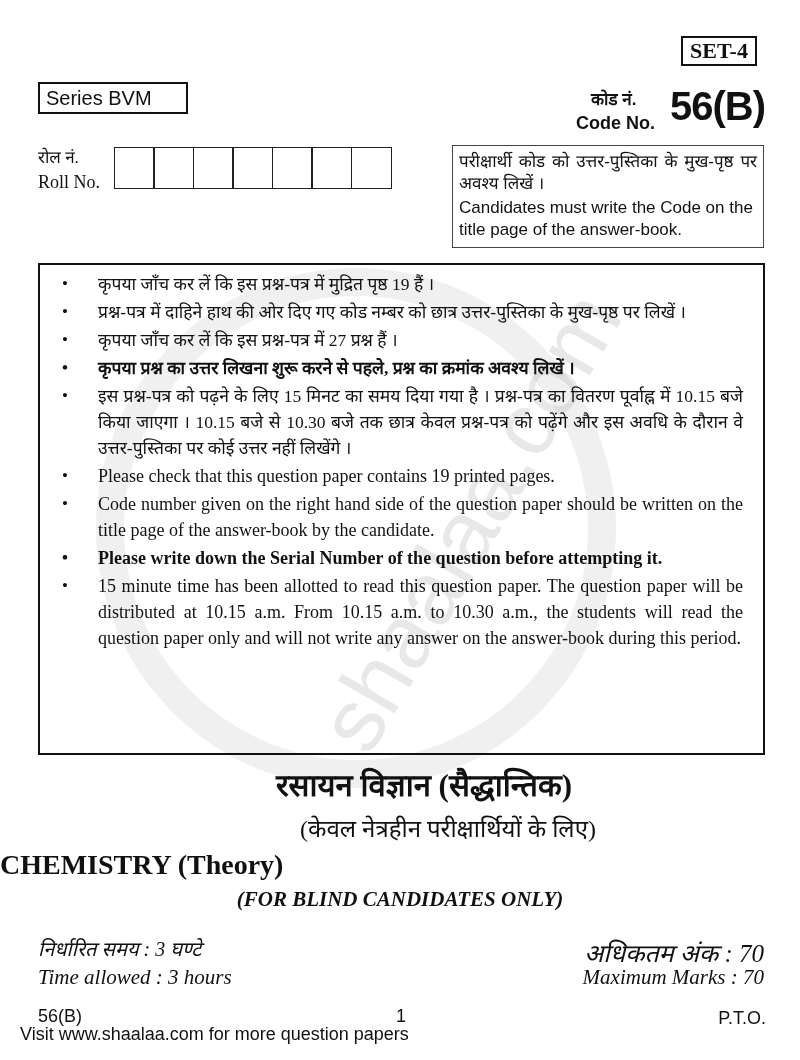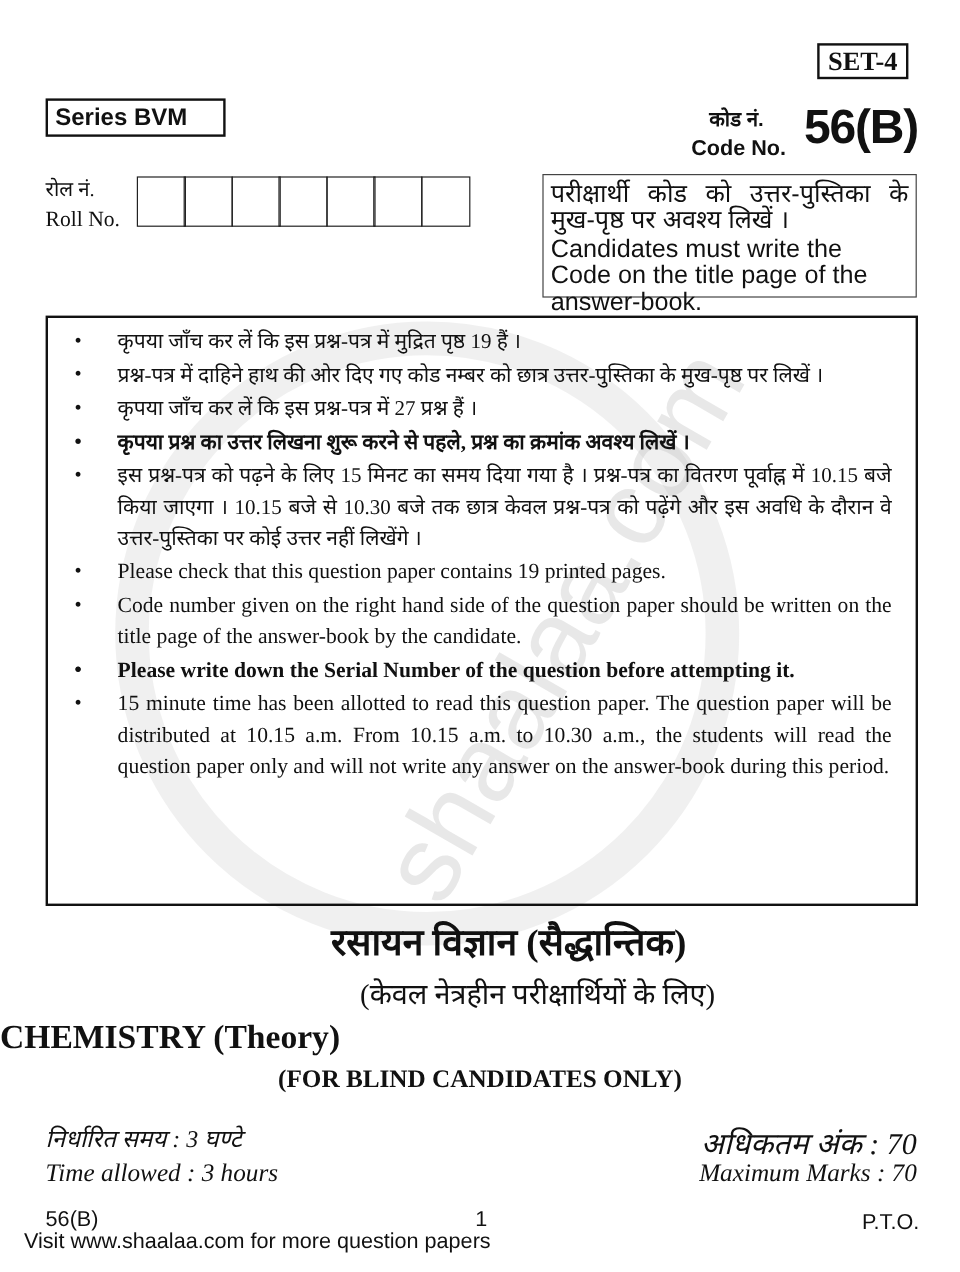--- a/index.html
+++ b/index.html
@@ -4,53 +4,53 @@
 <style>
   html, body { margin: 0; padding: 0; background: #ffffff; }
   body { width: 800px; height: 1060px; position: relative; overflow: hidden; color: #111; }
   .abs { position: absolute; }
   .serif { font-family: "Liberation Serif", "DejaVu Serif", serif; }
   .sans { font-family: "Liberation Sans", "DejaVu Sans", sans-serif; }
 
   .set-box { left: 681px; top: 36px; width: 76px; height: 30px; border: 2px solid #111; box-sizing: border-box;
              font-weight: bold; font-size: 22px; text-align: center; line-height: 26px; }
   .series-box { left: 38px; top: 82px; width: 150px; height: 32px; border: 2px solid #111; box-sizing: border-box;
-                font-weight: bold; font-size: 20px; line-height: 28px; padding-left: 6px; }
+                font-weight: normal; font-size: 20px; line-height: 28px; padding-left: 6px; }
   .code-hi { left: 591px; top: 87px; font-size: 17px; font-weight: bold; }
   .code-en { left: 576px; top: 113px; font-size: 18px; font-weight: bold; }
   .code-num { left: 670px; top: 84px; font-size: 40px; font-weight: bold; letter-spacing: -1px; }
 
   .roll-hi { left: 38px; top: 145px; font-size: 17px; }
   .roll-en { left: 38px; top: 172px; font-size: 18px; }
   .roll-boxes { left: 115px; top: 147px; display: flex; }
   .roll-box { width: 41px; height: 42px; border: 1.5px solid #222; box-sizing: border-box; margin-left: -1.5px; }
 
   .cand-box { left: 452px; top: 145px; width: 312px; height: 103px; border: 1.5px solid #444; box-sizing: border-box;
-              padding: 5px 6px; font-size: 21px; line-height: 22px; }
+              padding: 5px 6px; font-size: 17px; line-height: 22px; }
   .cand-box .hi { text-align: justify; text-align-last: left; }
   .cand-box .en { margin-top: 2px; }
 
   .instr-box { left: 38px; top: 263px; width: 727px; height: 492px; border: 2px solid #111; box-sizing: border-box;
                padding: 6px 20px 0 20px; }
   .instr-box ul { list-style: none; margin: 0; padding: 0; }
   .instr-box li { position: relative; padding-left: 38px; font-size: 17.5px; line-height: 26px; margin-bottom: 2px;
                   text-align: justify; }
   .instr-box li .bullet { position: absolute; left: 2px; top: 0; font-size: 17px; }
   .instr-box li.bold { font-weight: bold; }
   .instr-box li.en { font-size: 18px; }
 
   .watermark { left: 96px; top: 268px; width: 520px; height: 520px; border-radius: 50%;
                border: 28px solid rgba(200,200,200,0.28); box-sizing: border-box; pointer-events: none; }
   .watermark-text { left: 215px; top: 470px; font-size: 90px; color: rgba(190,190,190,0.35); transform: rotate(-60deg);
                     transform-origin: center; white-space: nowrap; pointer-events: none; font-family: "Liberation Sans", sans-serif; }
 
   .title-hi { left: 0; width: 800px; top: 763px; text-align: center; font-size: 31px; font-weight: bold; padding-left: 24px; }
   .subtitle-hi { left: 0; width: 800px; top: 811px; text-align: center; font-size: 24px; font-weight: normal; padding-left: 48px; }
   .title-en { left: 0; width: 800px; top: 849px; text-align: left; font-size: 28px; font-weight: bold; }
-  .subtitle-en { left: 0; width: 800px; top: 887px; text-align: center; font-size: 21px; font-weight: bold; }
+  .subtitle-en { left: 0; width: 800px; top: 887px; text-align: center; font-size: 21px; font-weight: bold; font-style: italic; }
 
   .time-hi { left: 38px; top: 935px; font-size: 20px; font-style: italic; }
   .time-en { left: 38px; top: 965px; font-size: 21px; font-style: italic; }
   .marks-hi { right: 36px; top: 935px; font-size: 25px; font-style: italic; text-align: right; }
   .marks-en { right: 36px; top: 965px; font-size: 21px; font-style: italic; text-align: right; }
 
   .foot-code { left: 38px; top: 1006px; font-size: 18px; }
   .foot-page { left: 396px; top: 1006px; font-size: 18px; }
   .foot-pto { right: 34px; top: 1008px; font-size: 18px; }
   .foot-visit { left: 20px; top: 1024px; font-size: 18px; }

